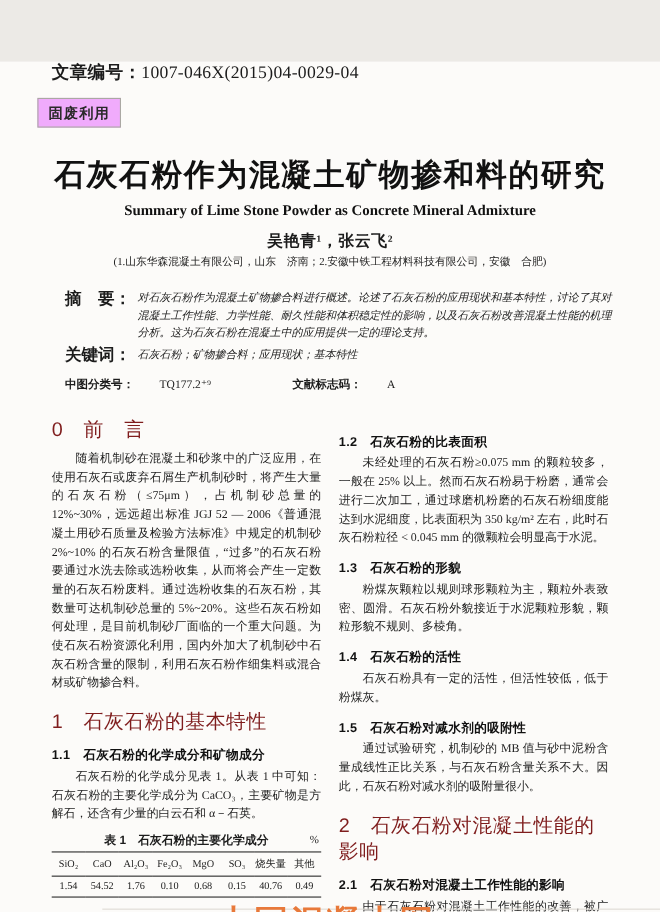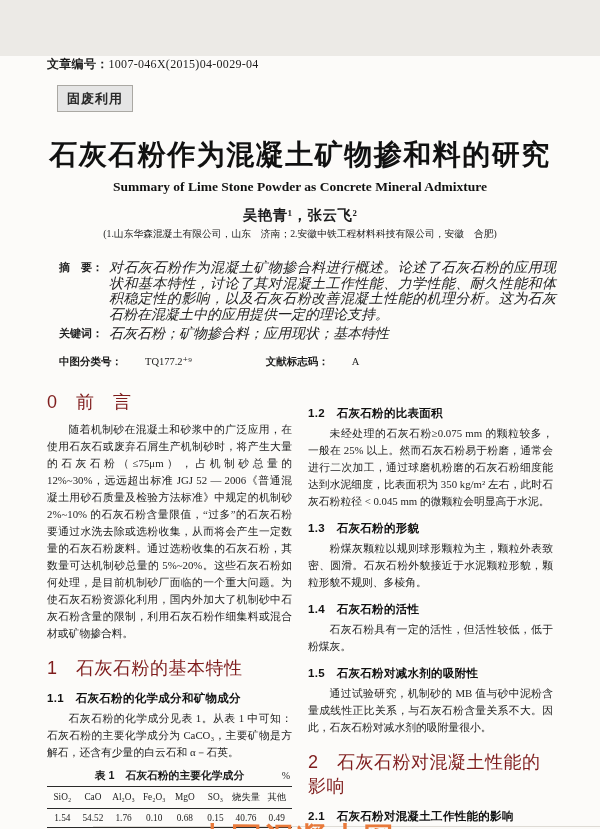--- a/index.html
+++ b/index.html
@@ -8,27 +8,27 @@
     background:#eceae6;
     font-family:"Liberation Serif","DejaVu Serif",serif;
     color:#1c1c1c;
   }
   .page{
     position:relative;width:600px;height:829px;
     background:#fcfbf9;box-sizing:border-box;
   }
   
   .article-number{
-    margin:56px 0 0 47px;font-size:12px;letter-spacing:.3px;
+    margin:56px 0 0 47px;font-size:16px;letter-spacing:.3px;
   }
   .article-number .lbl{font-family:"Liberation Sans","DejaVu Sans",sans-serif;font-weight:bold;}
   .category-tag{
-    display:inline-block;margin:12px 0 0 57px;
+    display:inline-block;margin:12px 0 0 34px;
     padding:4px 9px 3px;
-    background:#e5e5e5;border:1px solid #aaa8a3;
+    background:#f0abfc;border:1px solid #aaa8a3;
     font-family:"Liberation Sans","DejaVu Sans",sans-serif;
     font-weight:bold;font-size:13px;letter-spacing:1px;color:#2a2a2a;
   }
   .title-zh{
     margin:24px 20px 0;text-align:center;
     font-family:"Liberation Sans","DejaVu Sans",sans-serif;
     font-weight:bold;font-size:28px;letter-spacing:1.5px;color:#111;
   }
   .title-en{
     margin:5px 20px 0;text-align:center;
@@ -40,25 +40,25 @@
   }
   .affiliation{
     margin:3px 0 0;text-align:center;font-size:9.8px;color:#222;
   }
   
   .meta-block{padding:0 44px 0 59px;}
   .hang{display:flex;align-items:flex-start;}
   .hang .lbl{
     flex:0 0 auto;white-space:nowrap;
     font-family:"Liberation Sans","DejaVu Sans",sans-serif;
-    font-weight:bold;font-size:11px;line-height:15.5px;padding-right:6px;
+    font-weight:bold;font-size:15px;line-height:15.5px;padding-right:6px;
   }
   .abstract{margin-top:19px;}
   .abstract .txt,.keywords .txt{
-    font-style:italic;font-size:14px;line-height:15.5px;text-align:justify;color:#222;
+    font-style:italic;font-size:10px;line-height:15.5px;text-align:justify;color:#222;
   }
   .keywords{margin-top:4px;}
   .clc-line{
     margin-top:13px;padding-left:59px;font-size:10.5px;
     display:flex;gap:23px;align-items:baseline;
   }
   .clc-line .lbl{
     font-family:"Liberation Sans","DejaVu Sans",sans-serif;
     font-weight:bold;font-size:10.5px;
   }

